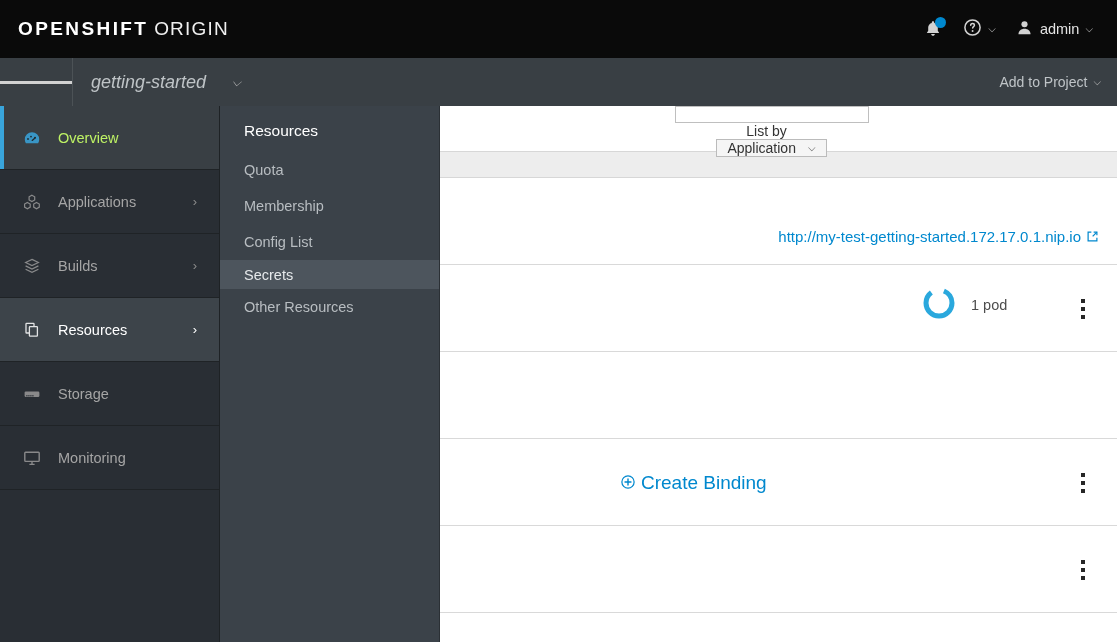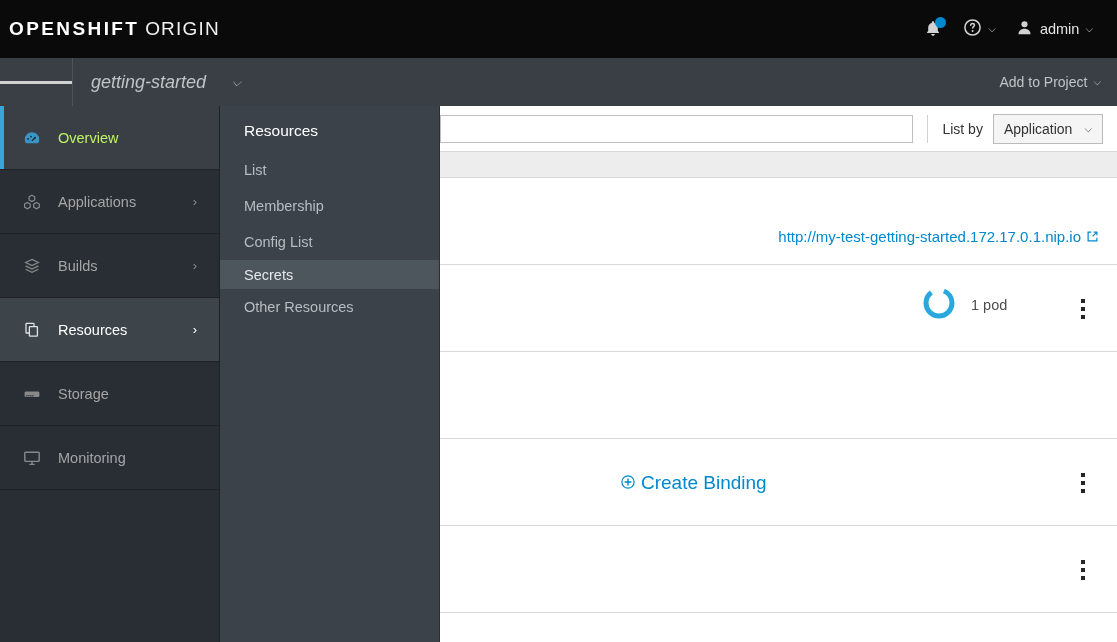--- a/index.html
+++ b/index.html
@@ -8,21 +8,21 @@
     font-family: "Liberation Sans", sans-serif;
     background: #fff; overflow: hidden;
   }
   #app { position: relative; width: 1117px; height: 642px; }
 
   
   .masthead {
     position: absolute; top: 0; left: 0; width: 1117px; height: 58px;
     background: #0a0a0a; display: flex; align-items: center;
   }
-  .logo { margin-left: 9px; font-size: 19px; letter-spacing: .5px; color: #fff; white-space: nowrap; text-align: right; }
+  .logo { margin-left: 18px; font-size: 19px; letter-spacing: .5px; color: #fff; white-space: nowrap; text-align: right; }
   .logo .bold { font-weight: bold; letter-spacing: 2.4px; }
   .logo .light { font-weight: 300; letter-spacing: 1.2px; color: #f0f0f0; }
   .masthead-right { margin-left: auto; display: flex; align-items: center; margin-right: 14px; }
   .mh-item { display: flex; align-items: center; color: #d6d6d6; font-size: 14px; padding: 0 10px; height: 58px; cursor: pointer; }
   .bell-wrap { position: relative; width: 20px; height: 20px; }
   .badge-dot { position: absolute; top: -2px; right: -3px; width: 11px; height: 11px; border-radius: 50%; background: #0088ce; }
   .caret { margin-left: 6px; font-size: 10px; color: #b5b5b5; }
   .user-name { margin-left: 7px; font-size: 14.5px; color: #e3e3e3; }
 
   
@@ -70,21 +70,21 @@
     height: 36px; display: flex; align-items: center; padding-left: 24px;
     color: #b8bdc1; font-size: 14.5px; cursor: pointer;
   }
   .flyout-item.sel { background: #4d555d; color: #e6e9eb; }
   .flyout-gap { height: 6px; }
 
   
   .main { position: absolute; top: 106px; left: 440px; width: 677px; height: 536px; background: #fff; }
   .filterbar {
     height: 46px; background: #fff; border-bottom: 1px solid #d7d7d7;
-    display: flex; align-items: center; padding-right: 14px;
+    display: flex; align-items: center; padding-right: 14px; flex-direction: column;
   }
   .search-input {
     flex: 1; height: 28px; border: 1px solid #bfbfbf; background: #fff;
     margin-left: 0; margin-right: 0; font-size: 13px; padding: 0 8px; color: #333;
     font-family: "Liberation Sans", sans-serif;
   }
   .vrule { width: 1px; height: 28px; background: #d0d0d0; margin: 0 14px; }
   .listby-label { color: #333; font-size: 14px; margin-right: 10px; white-space: nowrap; }
   .listby-sel {
     height: 30px; border: 1px solid #bbb; background: #f5f5f5; display: flex; align-items: center;
@@ -243,21 +243,21 @@
         <span class="r-label">Monitoring</span>
       </div>
       <div class="rail-filler" style="height: 152px;"></div>
     </div>
 
   <div class="flyout">
     <div class="flyout-title">Resources</div>
     <div class="flyout-gap"></div>
     <div id="flyout-items" style="margin-top: 6px;">
         <div class="flyout-item" style="margin-bottom: 0px; height: 36px;">
-          <span>List</span>
+          <span>Quota</span>
         </div>
         <div style="height: 0px;"></div>
         <div class="flyout-item" style="margin-bottom: 0px; height: 36px;">
           <span>Membership</span>
         </div>
         <div style="height: 0px;"></div>
         <div class="flyout-item" style="margin-bottom: 0px; height: 36px;">
           <span>Config List</span>
         </div>
         <div style="height: 0px;"></div>

